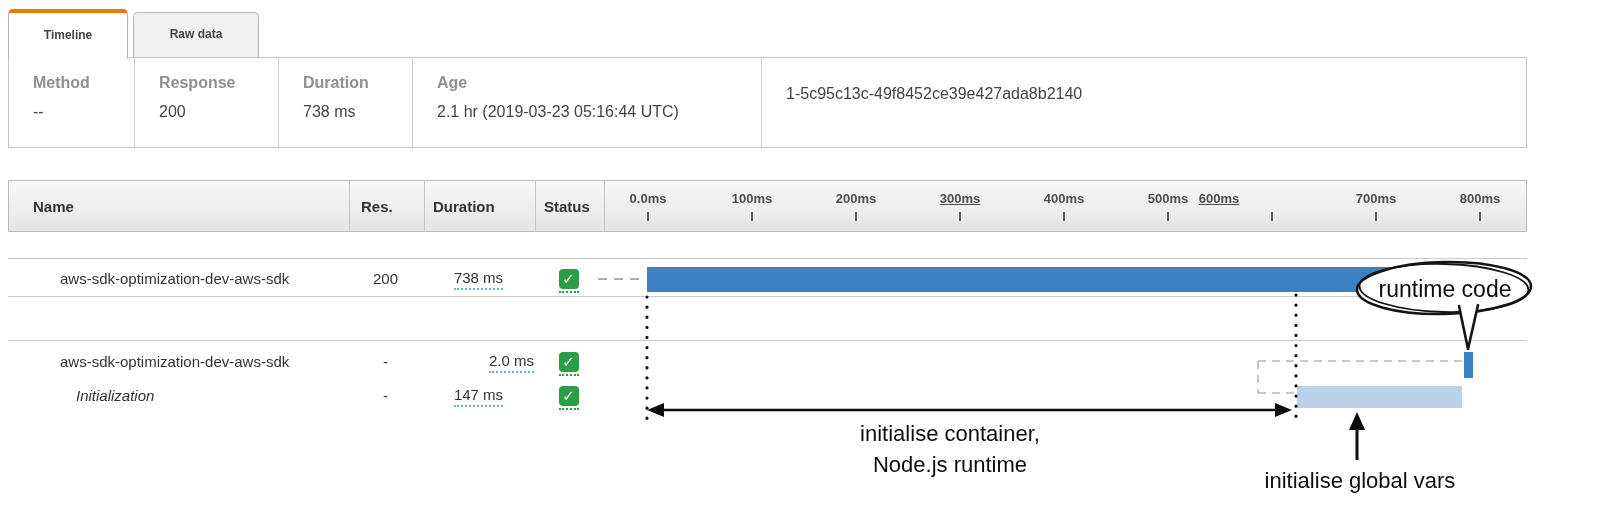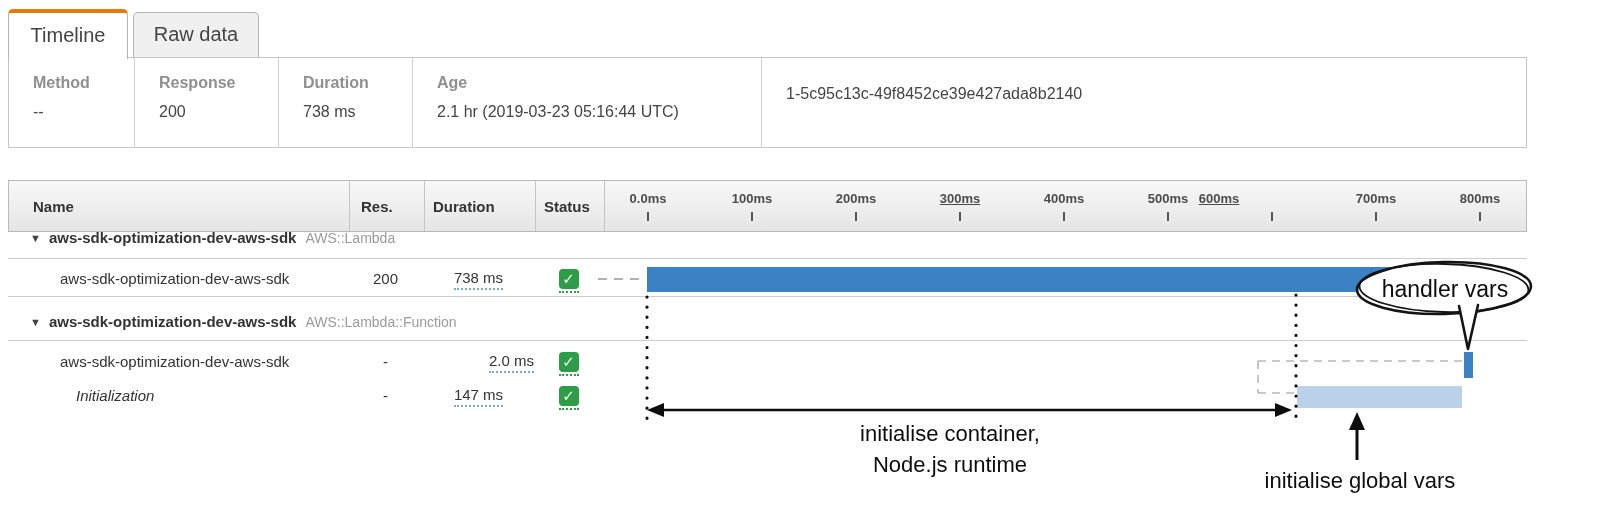--- a/index.html
+++ b/index.html
@@ -1,21 +1,21 @@
 <!DOCTYPE html>
 <html><head>
 <meta charset="utf-8">
 <style>
   html,body{margin:0;padding:0;background:#fff;}
   #app{position:relative;width:1600px;height:508px;background:#fff;overflow:hidden;
        font-family:"Liberation Sans","DejaVu Sans",sans-serif;color:#333;}
   .abs{position:absolute;}
 
   
-  .tab{position:absolute;box-sizing:border-box;font-size:20px;font-weight:normal;color:#444;
+  .tab{position:absolute;box-sizing:border-box;font-size:12px;font-weight:bold;color:#444;
        text-align:center;border-radius:5px 5px 0 0;}
   .tab-active{left:8px;top:9px;width:120px;height:50px;background:#fff;
        border:1px solid #b5b5b5;border-bottom:none;border-top:4px solid #e8790a;
        line-height:44px;z-index:3;}
   .tab-inactive{left:133px;top:12px;width:126px;height:45px;background:#f0f0f0;
        border:1px solid #b5b5b5;border-bottom:none;line-height:43px;z-index:1;}
 
   
   .sumbox{left:8px;top:57px;width:1519px;height:91px;background:#fff;
           border:1px solid #c5c5c5;box-sizing:border-box;z-index:2;}
@@ -116,39 +116,33 @@
     <div class="axis-tick" style="left:1159px;"></div>
     <div class="axis-tick" style="left:1263px;"></div>
     <div class="axis-tick" style="left:1367px;"></div>
     <div class="axis-tick" style="left:1471px;"></div>
   </div>
 
   <div class="abs rowline" style="top:258px;"></div>
   <div class="abs rowline" style="top:296px;"></div>
   <div class="abs rowline" style="top:340px;"></div>
 
-  <div class="abs gname" style="left:30px;top:229px;">
-    <span class="tri">▼</span><span>aws-sdk-optimization-dev-aws-sdk</span><span class="gservice">AWS::Lambda</span>
-  </div>
 
   <div>
     <div class="rname" style="left:60px;top:270px;">aws-sdk-optimization-dev-aws-sdk</div>
     <div class="cell-res" style="top:270px;">200</div>
     <div class="cell-dur" style="top:269px;">
       <span class="dur-u">738 ms</span></div>
     <div class="cell-status" style="top:269px;">
       <div class="okicon">✓</div>
       <div class="ok-underline"></div>
     </div>
     <div class="bar" style="left:647px;top:267px;width:767px;height:25px;background:#3b82c4;"></div>
   </div>
 
-  <div class="abs gname" style="left:30px;top:313px;">
-    <span class="tri">▼</span><span>aws-sdk-optimization-dev-aws-sdk</span><span class="gservice">AWS::Lambda::Function</span>
-  </div>
 
   <div>
     <div class="rname" style="left:60px;top:353px;">aws-sdk-optimization-dev-aws-sdk</div>
     <div class="cell-res" style="top:353px;">-</div>
     <div class="cell-dur" style="top:352px;text-align:right;">
       <span class="dur-u">2.0 ms</span></div>
     <div class="cell-status" style="top:352px;">
       <div class="okicon">✓</div>
       <div class="ok-underline"></div>
     </div>
@@ -191,18 +185,18 @@
       <polygon points="1357,412 1349,430 1365,430" fill="#0d0d0d"></polygon>
     </g>
 
     <g>
       <ellipse cx="1444" cy="288" rx="87" ry="26" fill="#fff" stroke="#141414" stroke-width="2.6" transform="rotate(-1.2 1444 288)"></ellipse>
       <ellipse cx="1444" cy="288" rx="84.5" ry="24" fill="none" stroke="#141414" stroke-width="1.8" transform="rotate(1.4 1444 288)"></ellipse>
       <path d="M1459,306 L1468,349 L1478,305" fill="#ffffff" stroke="#141414" stroke-width="2.6" stroke-linecap="round" stroke-linejoin="round"></path>
     </g>
   </svg>
 
-  <div class="bubble-text">handler vars</div>
+  <div class="bubble-text">runtime code</div>
   <div class="ann" style="left:750px;top:421px;width:400px;">initialise container,</div>
   <div class="ann" style="left:750px;top:452px;width:400px;">Node.js runtime</div>
   <div class="ann" style="left:1230px;top:468px;width:260px;">initialise global vars</div>
 
 </div>
 
 </body></html>

